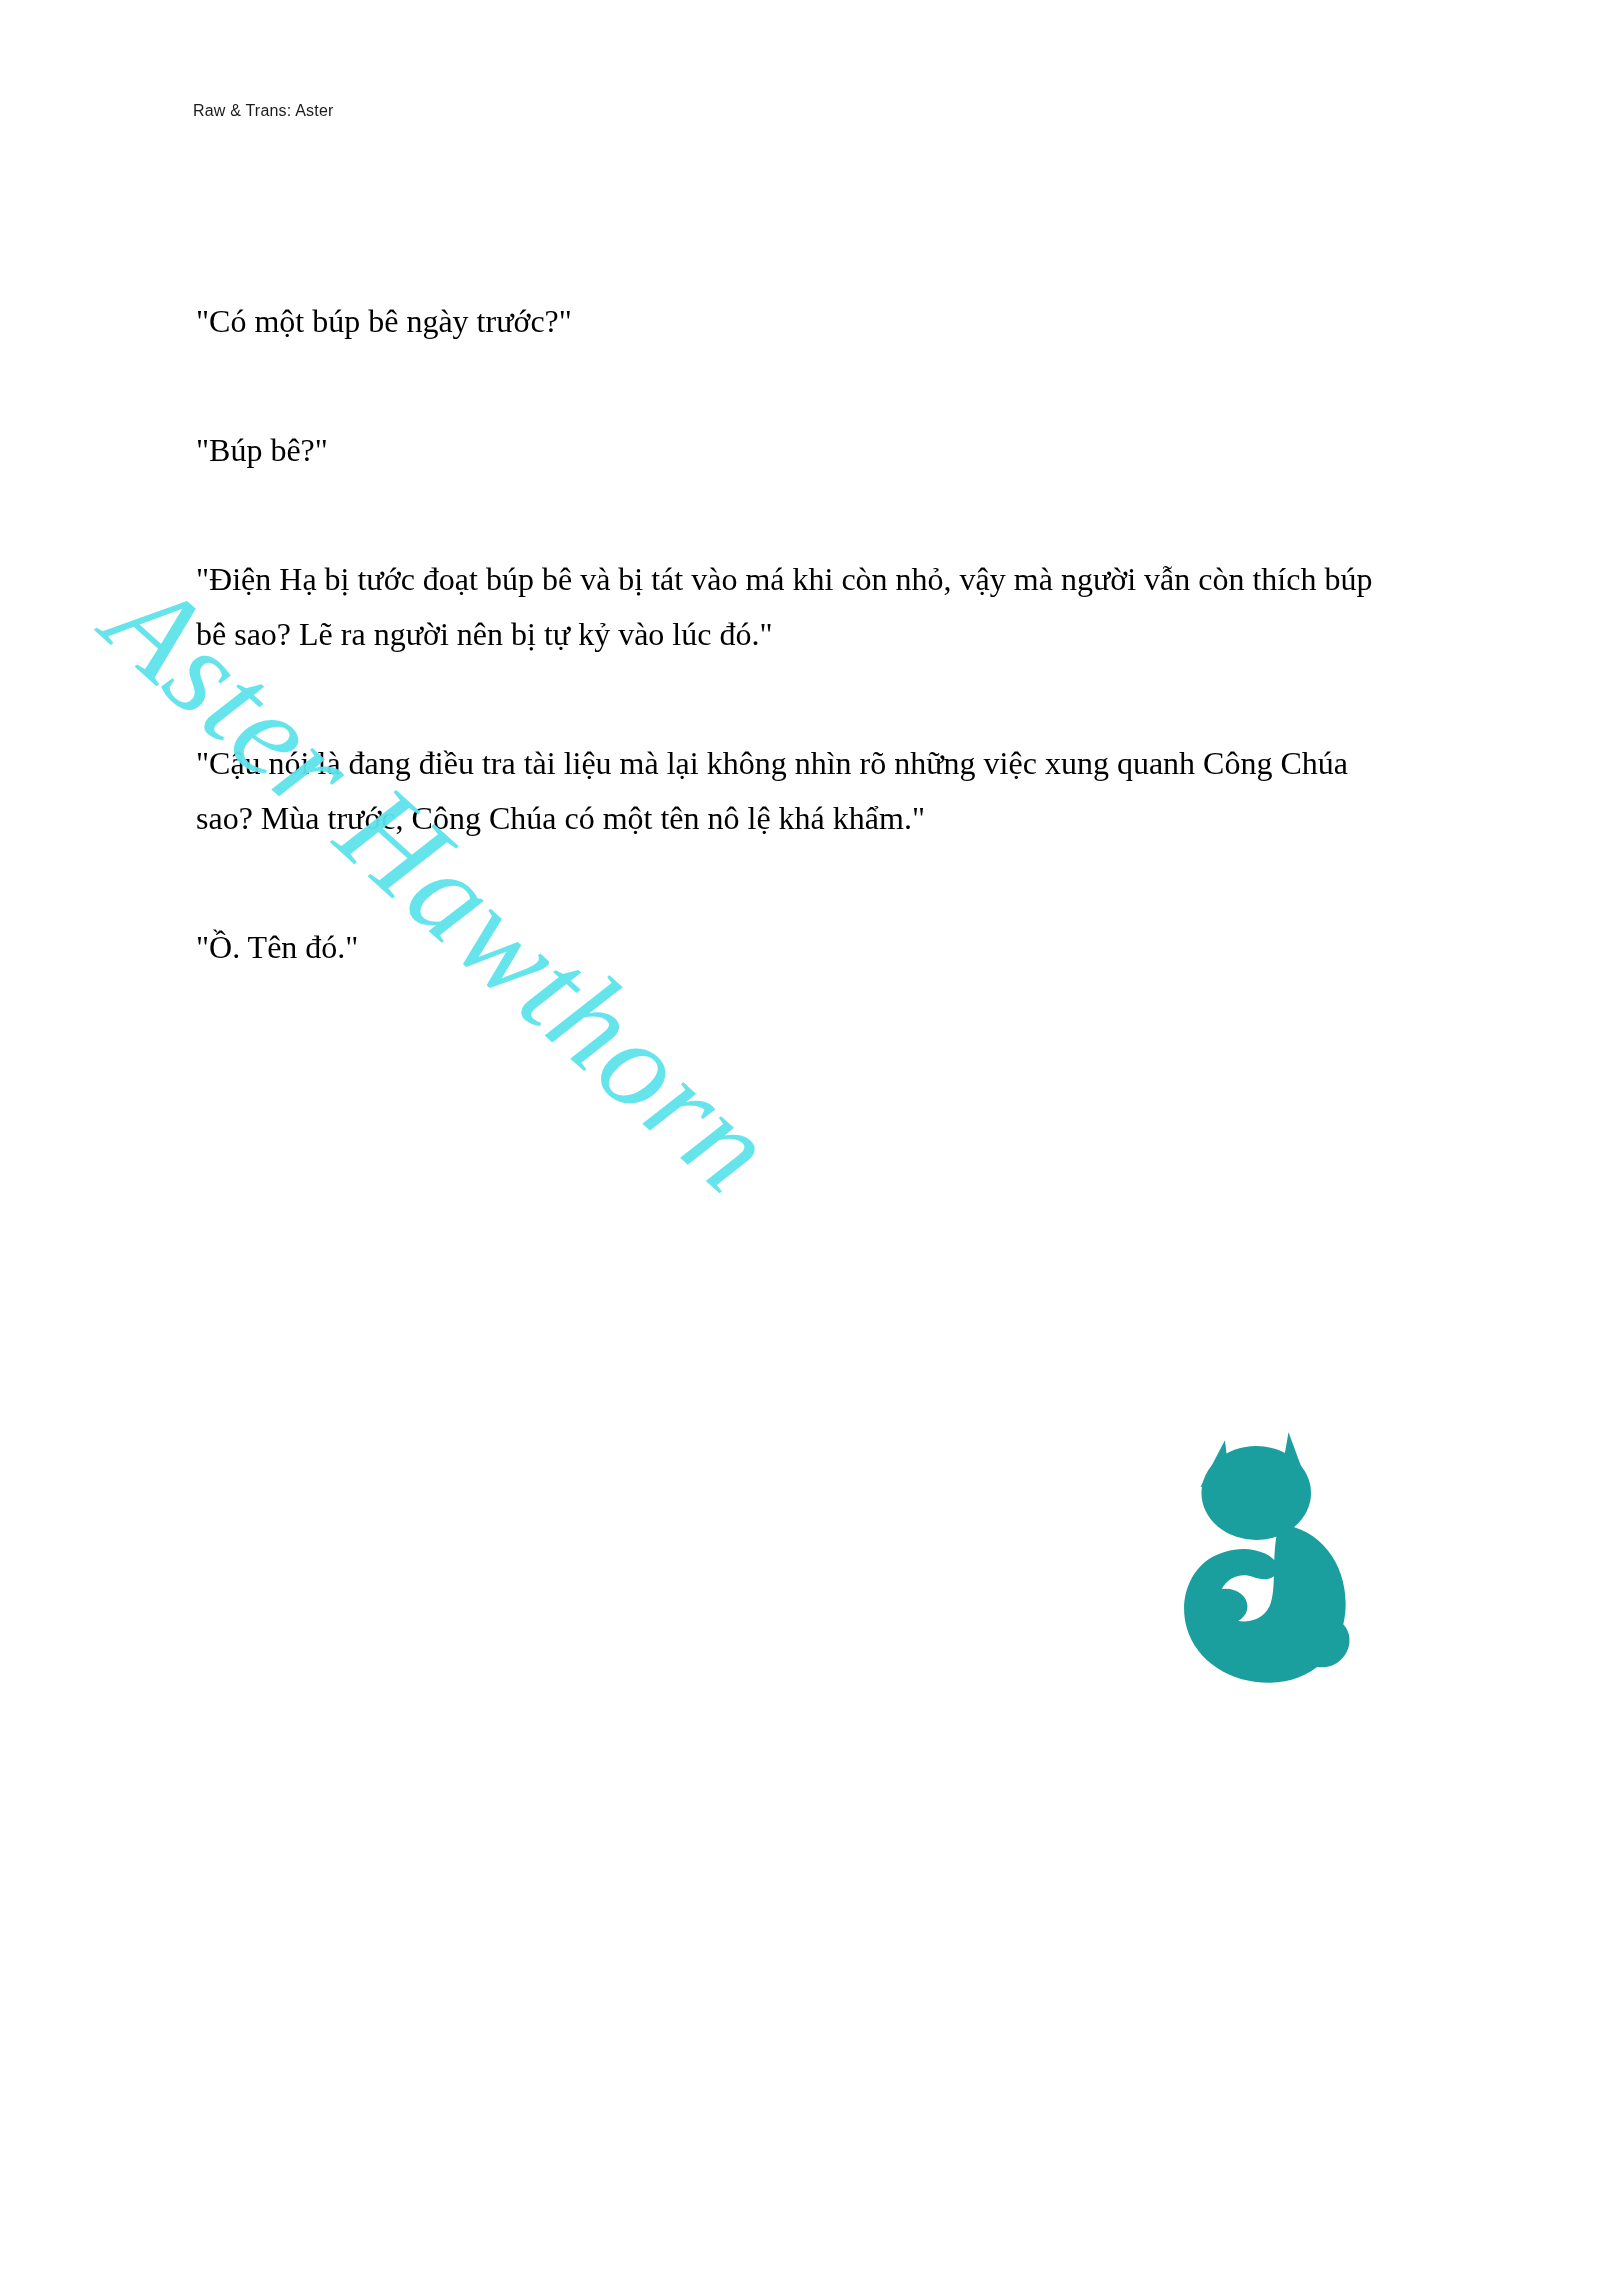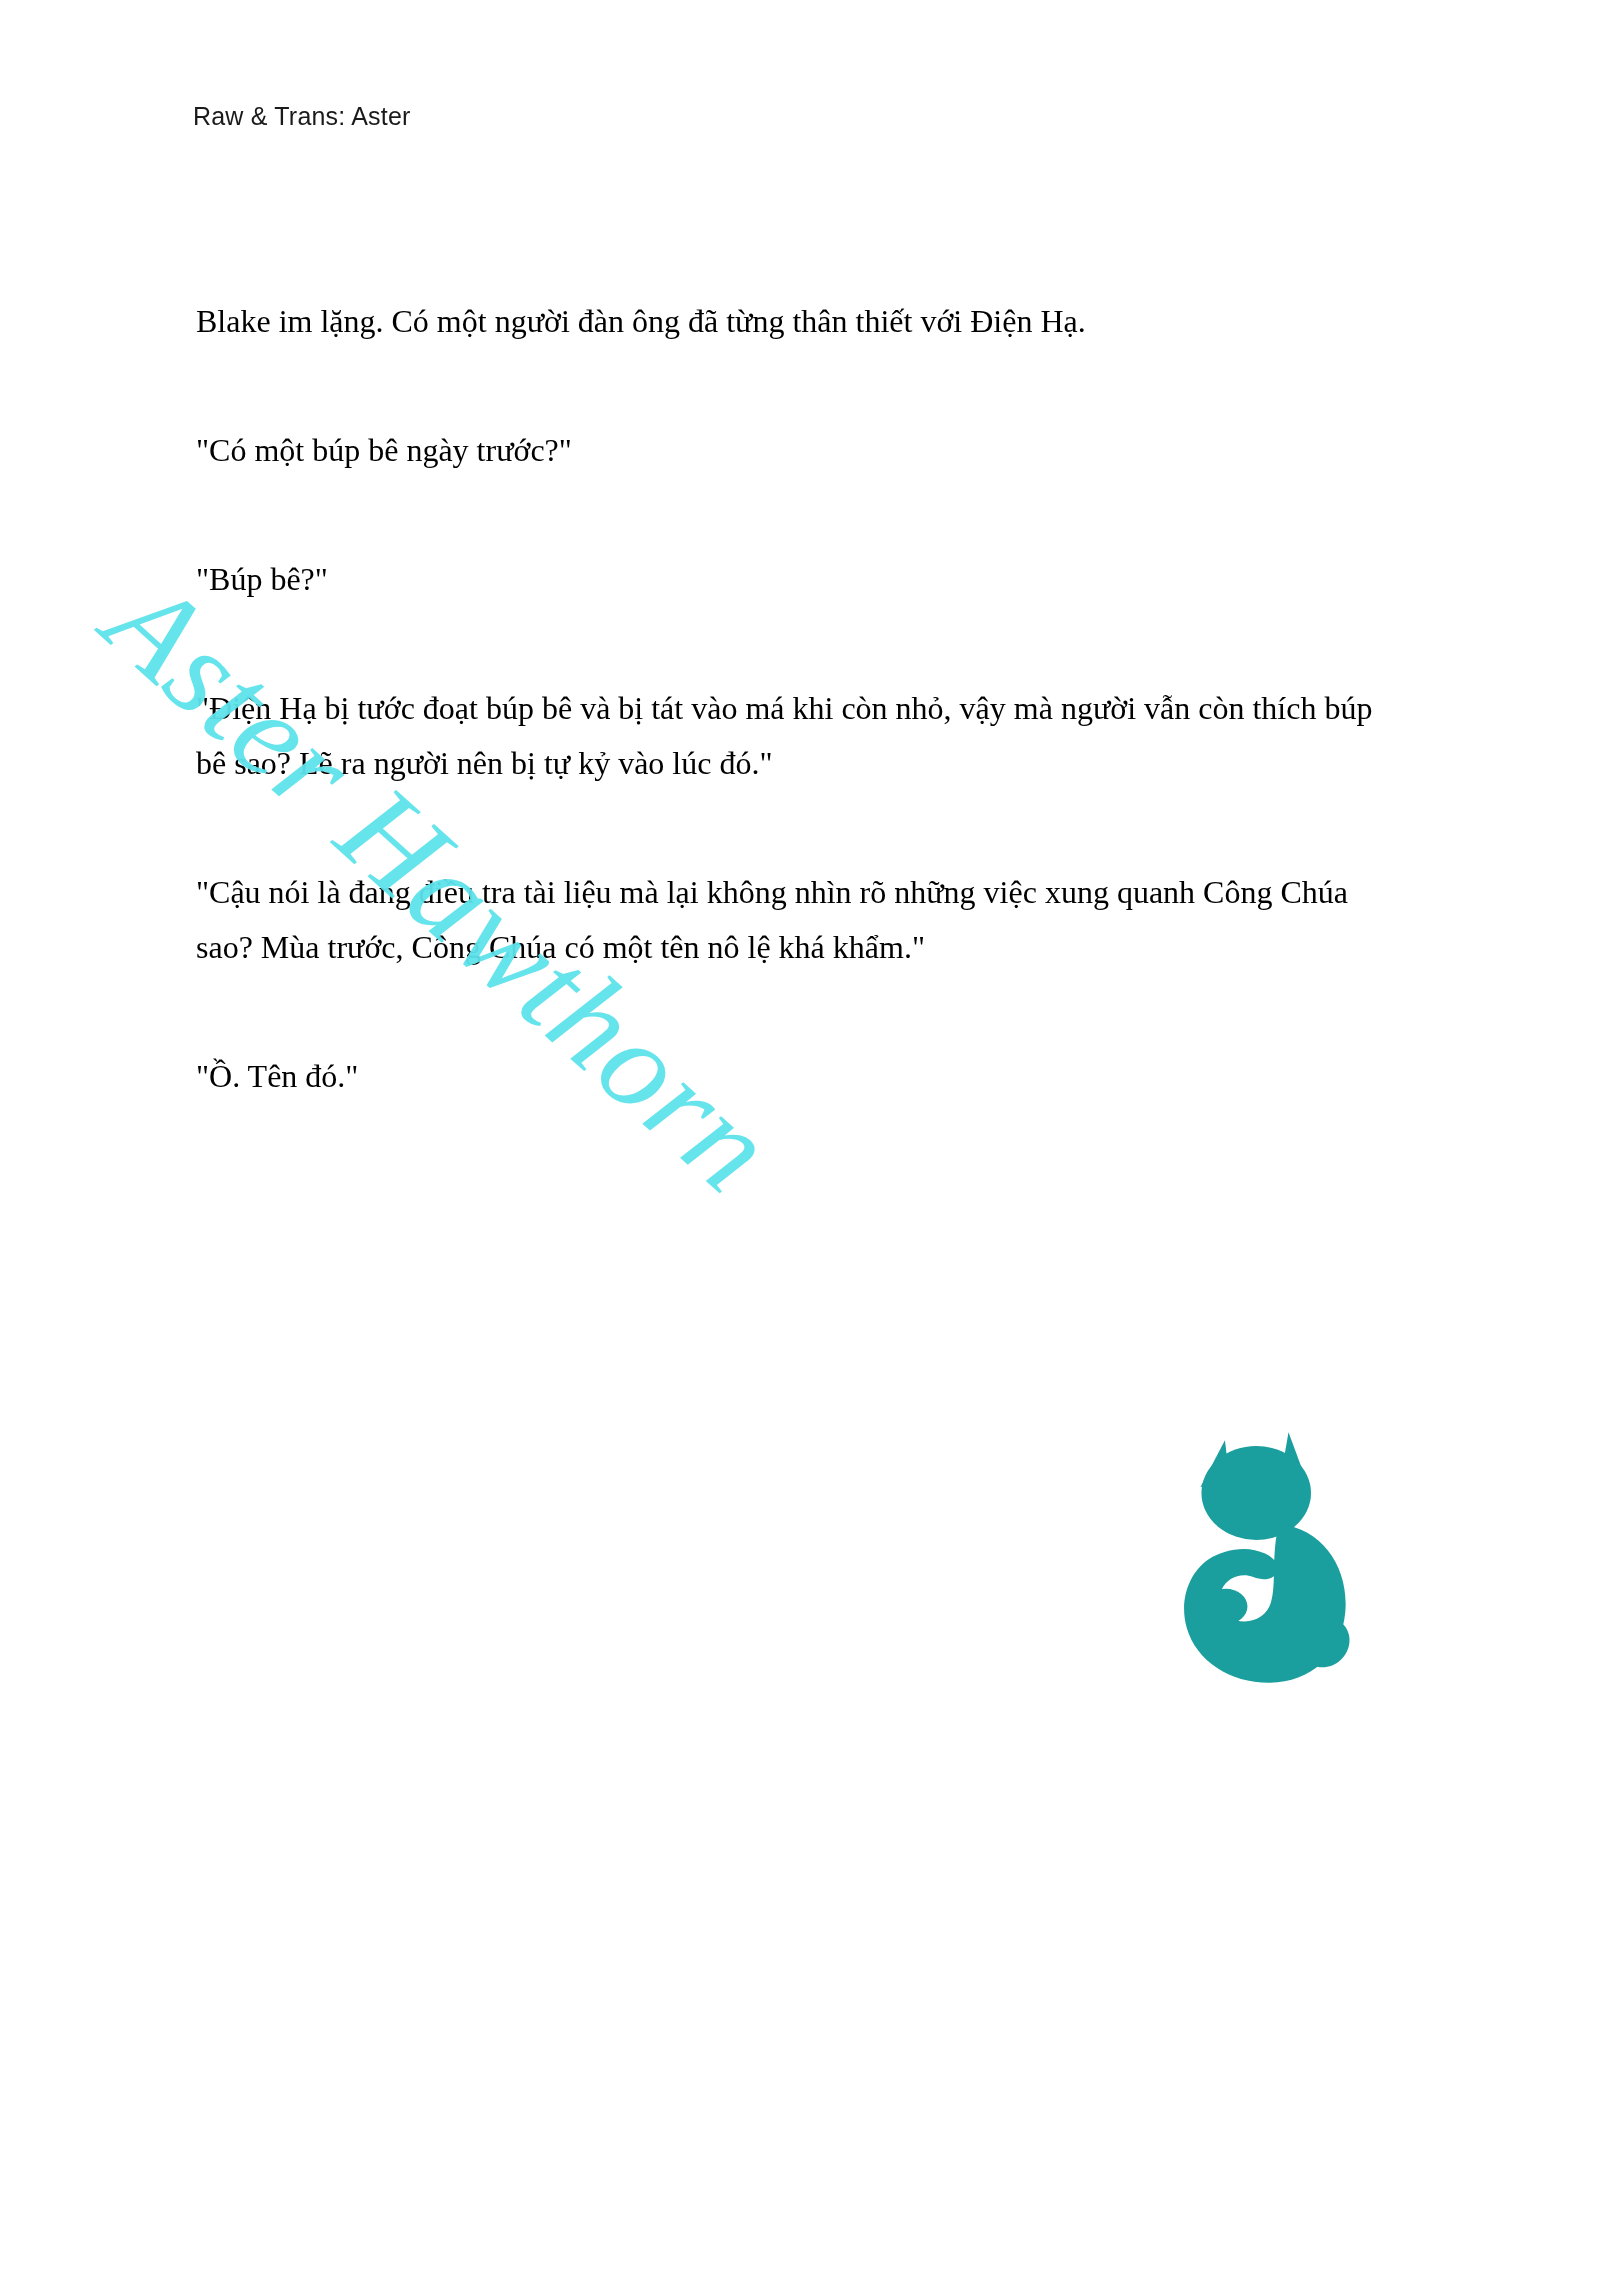--- a/index.html
+++ b/index.html
@@ -18,21 +18,21 @@
     position: relative;
     width: 1621px;
     height: 2293px;
     background: #ffffff;
   }
   .header {
     position: absolute;
     top: 102px;
     left: 193px;
     font-family: "Liberation Sans", sans-serif;
-    font-size: 25px;
+    font-size: 16px;
     color: #1a1a1a;
     letter-spacing: 0.2px;
   }
   .content {
     position: absolute;
     top: 294px;
     left: 196px;
     width: 1235px;
   }
   .para {
@@ -83,21 +83,20 @@
   }
 </style>
 </head>
 <body>
 
 <div class="page">
 
   <div class="header">Raw &amp; Trans: Aster</div>
 
   <div class="content">
-    <p class="para">Blake im lặng. Có một người đàn ông đã từng thân thiết với Điện Hạ.</p>
     <p class="para">"Có một búp bê ngày trước?"</p>
     <p class="para">"Búp bê?"</p>
     <p class="para">"Điện Hạ bị tước đoạt búp bê và bị tát vào má khi còn nhỏ, vậy mà người vẫn còn thích búp bê sao? Lẽ ra người nên bị tự kỷ vào lúc đó."</p>
     <p class="para">"Cậu nói là đang điều tra tài liệu mà lại không nhìn rõ những việc xung quanh Công Chúa sao? Mùa trước, Công Chúa có một tên nô lệ khá khẩm."</p>
     <p class="para">"Ồ. Tên đó."</p>
   </div>
 
   <div class="watermark">
     <div class="watermark-text">Aster Hawthorn</div>
   </div>

